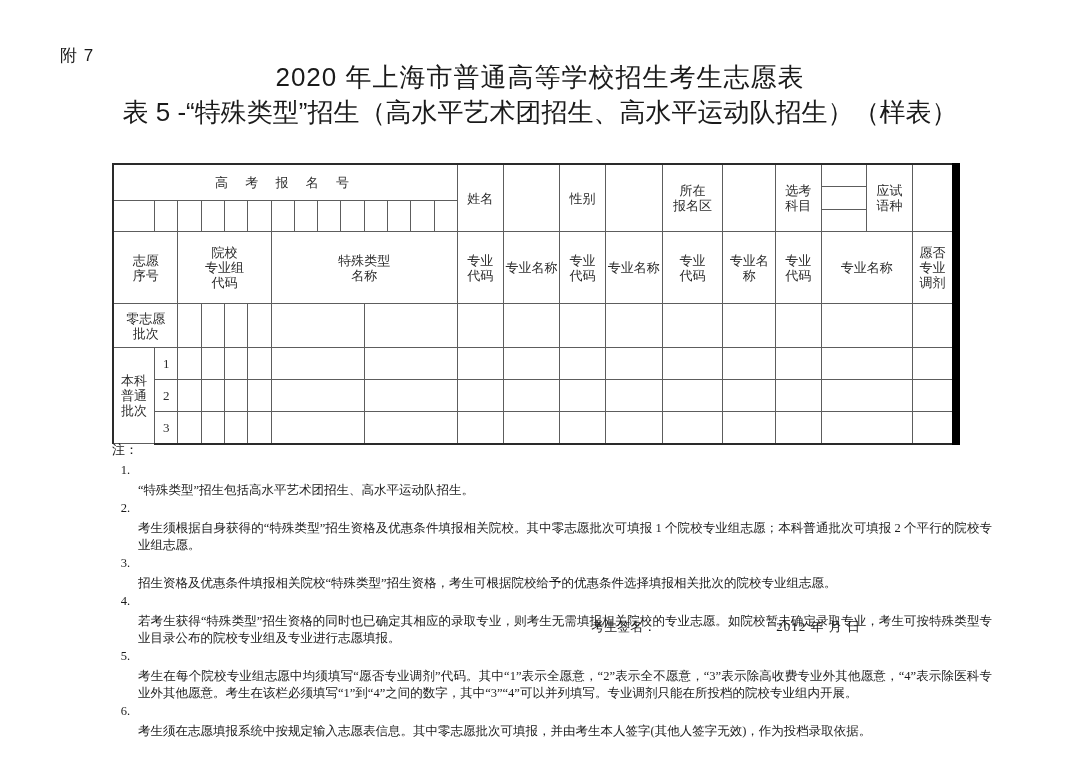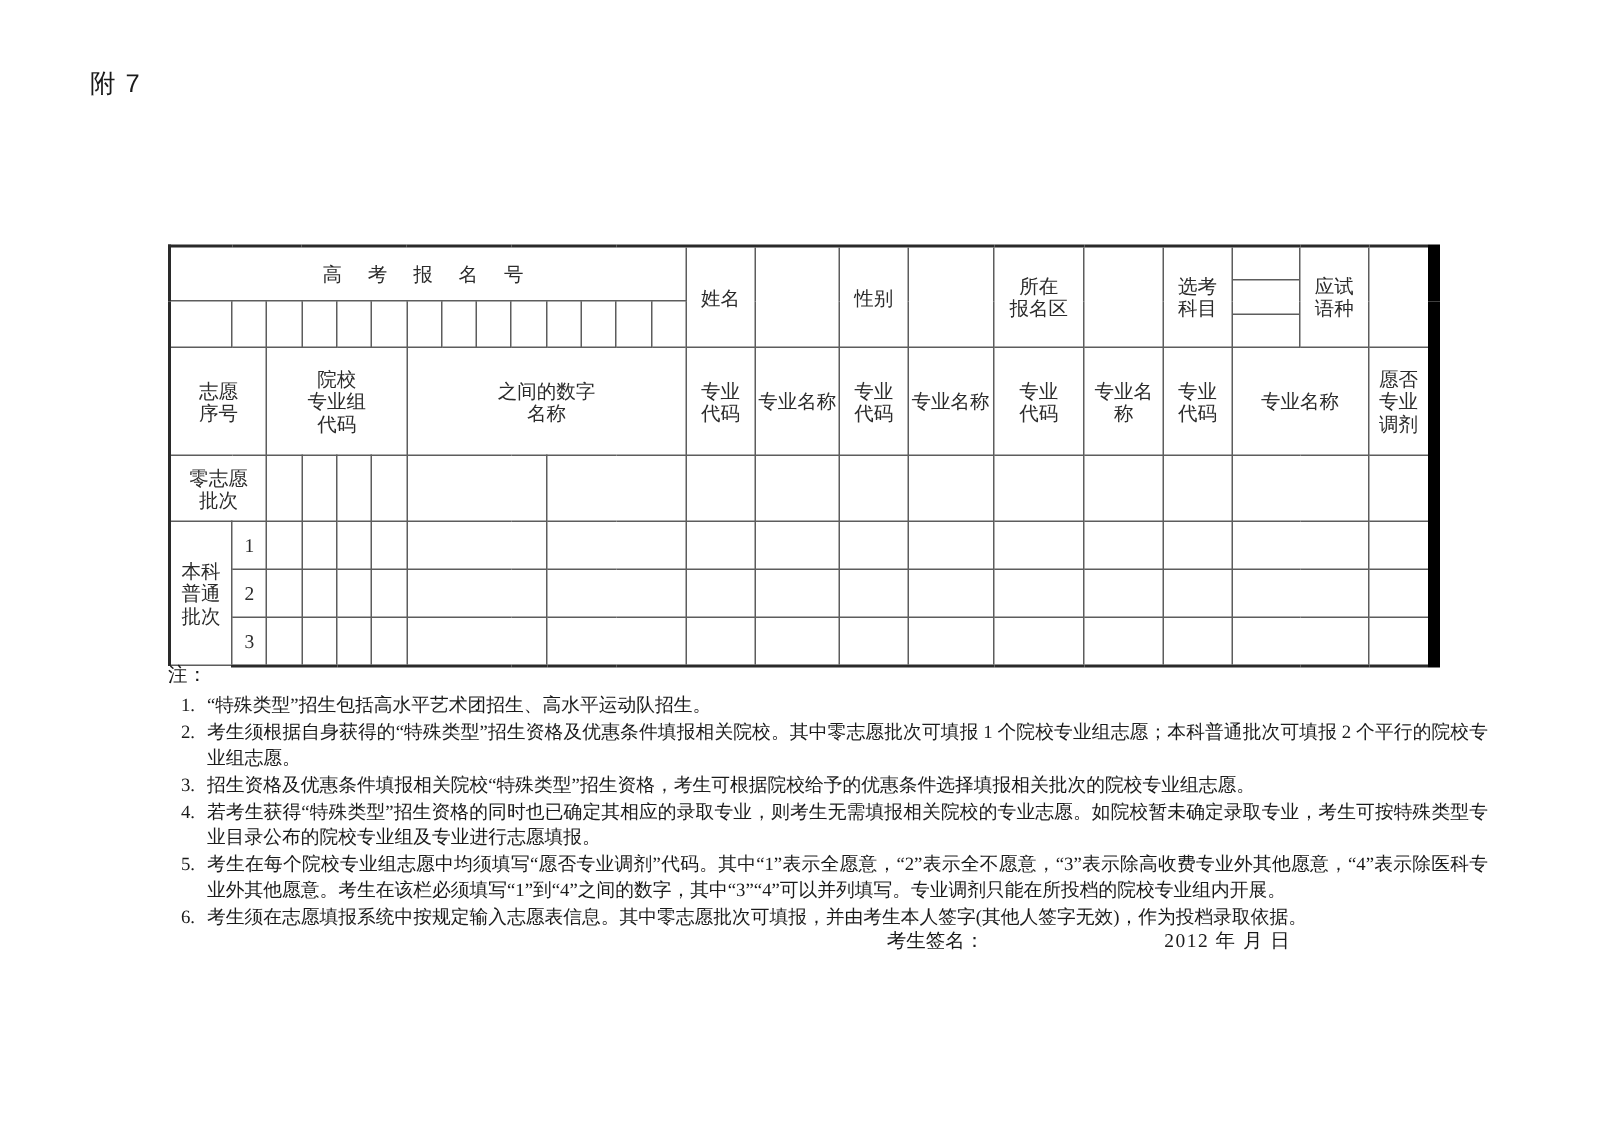--- a/index.html
+++ b/index.html
@@ -141,20 +141,21 @@
   .note-num {
     width: 26px;
     flex: 0 0 26px;
     text-align: right;
     padding-right: 8px;
     box-sizing: border-box;
   }
   .note-text {
     flex: 1 1 auto;
     text-align: justify;
+    margin-top: 20px;
   }
 
   
   .sign-row {
     position: absolute;
     left: 112px;
     top: 618px;
     width: 848px;
     font-size: 13px;
     font-family: "Liberation Serif", "DejaVu Serif", serif;
@@ -167,20 +168,24 @@
   .sign-name { margin-left: 380px; }
   .sign-date { margin-left: 120px; letter-spacing: 1px; }
 </style>
 </head>
 <body>
 
 <div class="page">
 
   <div class="attach-label">附 7</div>
 
+  <div class="title-block">
+    <div class="title-line1">2020 年上海市普通高等学校招生考生志愿表</div>
+    <div class="title-line2">表 5 -“特殊类型”招生（高水平艺术团招生、高水平运动队招生）（样表）</div>
+  </div>
 
   <div class="form-wrap">
     <table class="form">
       <colgroup>
         <col style="width:41px">
           <col style="width:23px">
           <col style="width:23px">
           <col style="width:23px">
         <col style="width:23px">
           <col style="width:23px">
@@ -259,21 +264,21 @@
         <td class="outer-left colhdr" colspan="2">
           <div>志愿</div>
           <div>序号</div>
         </td>
         <td class="colhdr" colspan="4">
           <div>院校</div>
           <div>专业组</div>
           <div>代码</div>
         </td>
         <td class="colhdr" colspan="8">
-          <div>之间的数字</div>
+          <div>特殊类型</div>
           <div>名称</div>
         </td>
         <td class="colhdr">
           <div>专业</div>
           <div>代码</div>
         </td>
         <td class="colhdr">
           <div>专业名称</div>
         </td>
         <td class="colhdr">

